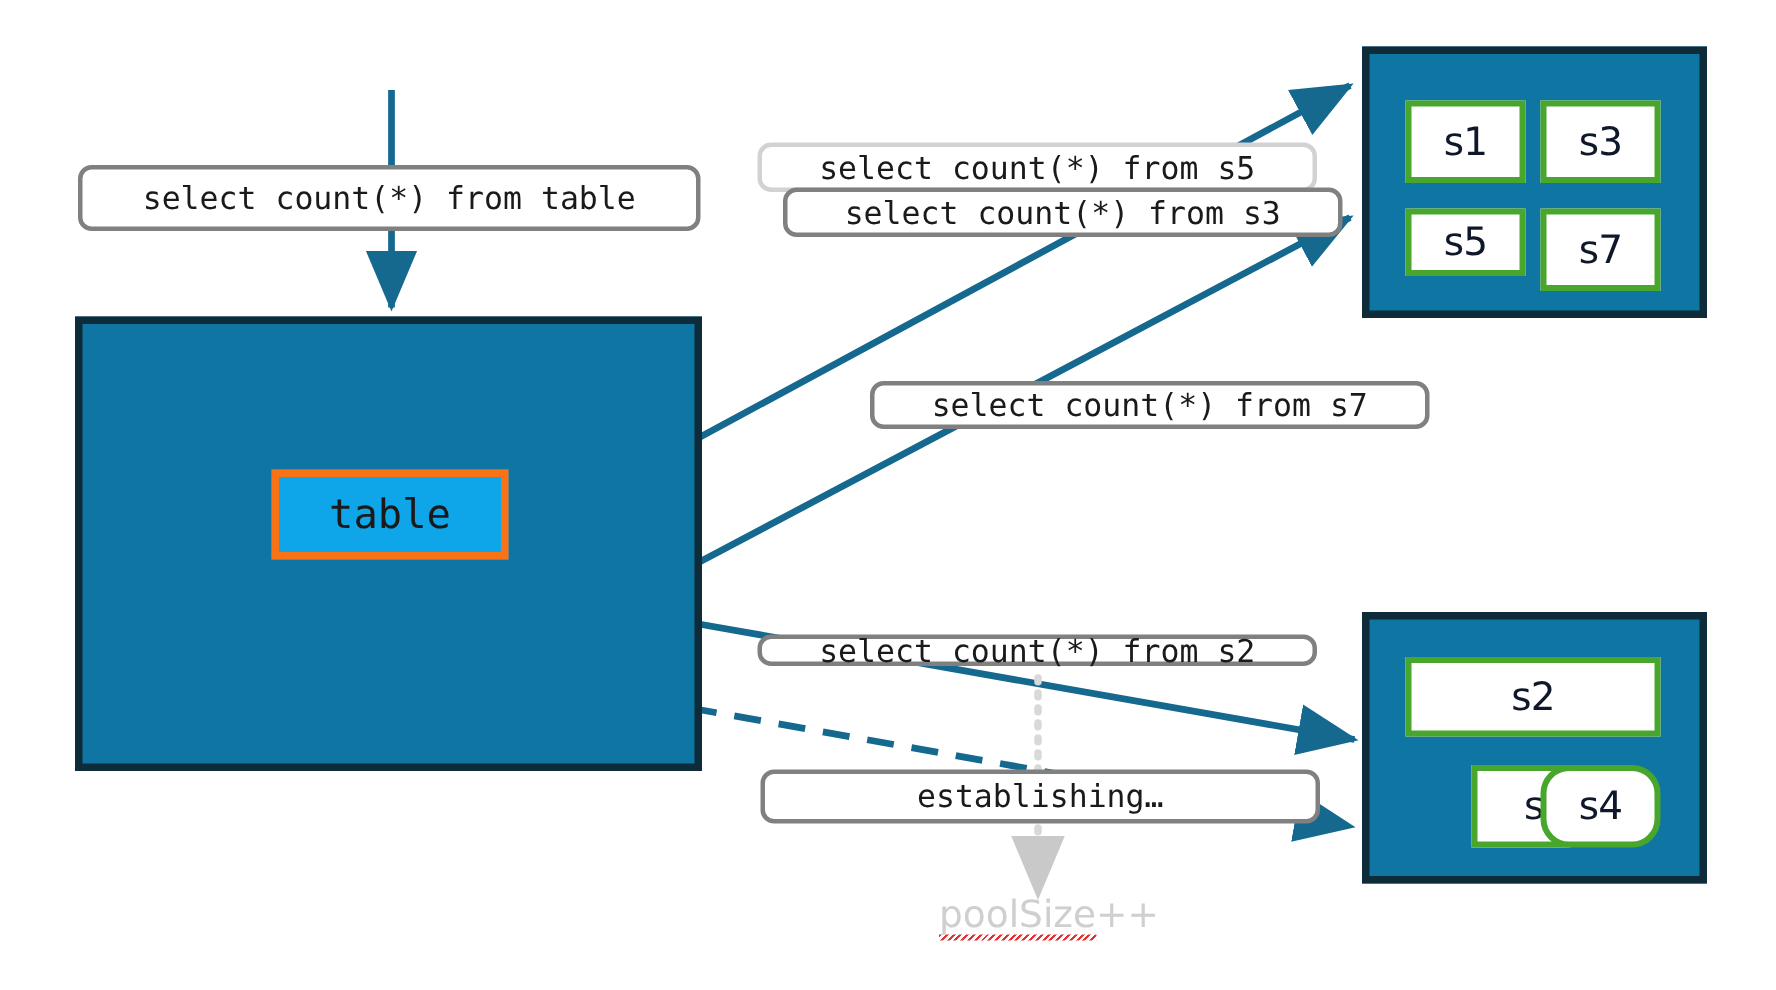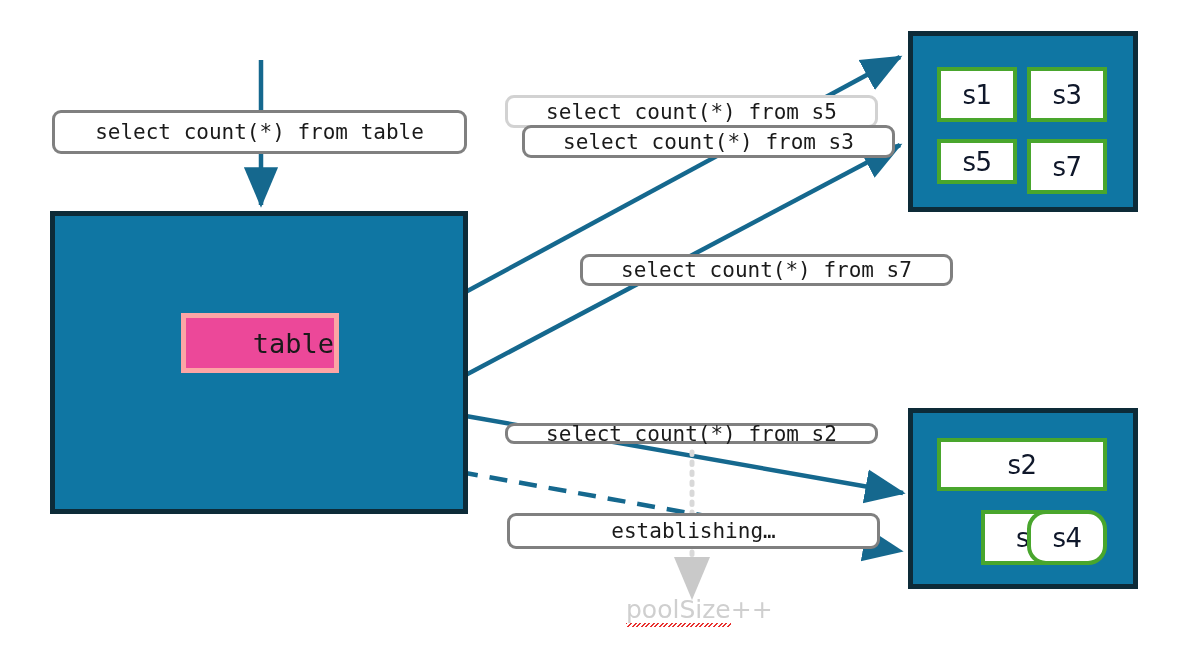--- a/index.html
+++ b/index.html
@@ -47,26 +47,26 @@
 
   
   .table-box {
     position: absolute;
     background: #0f76a3;
     border: 5px solid #0d2b38;
     box-sizing: border-box;
   }
   .table-node {
     position: absolute;
-    background: #ec4899;
-    border: 5px solid #fca5a5;
+    background: #0ea5e9;
+    border: 5px solid #f97316;
     box-sizing: border-box;
     display: flex;
     align-items: center;
-    justify-content: flex-end;
+    justify-content: center;
     font-family: "DejaVu Sans Mono", "Liberation Mono", monospace;
     font-size: 27px;
     color: #1a1a1a;
   }
 
   
   .qlabel {
     position: absolute;
     background: #ffffff;
     border: 3px solid #808080;

